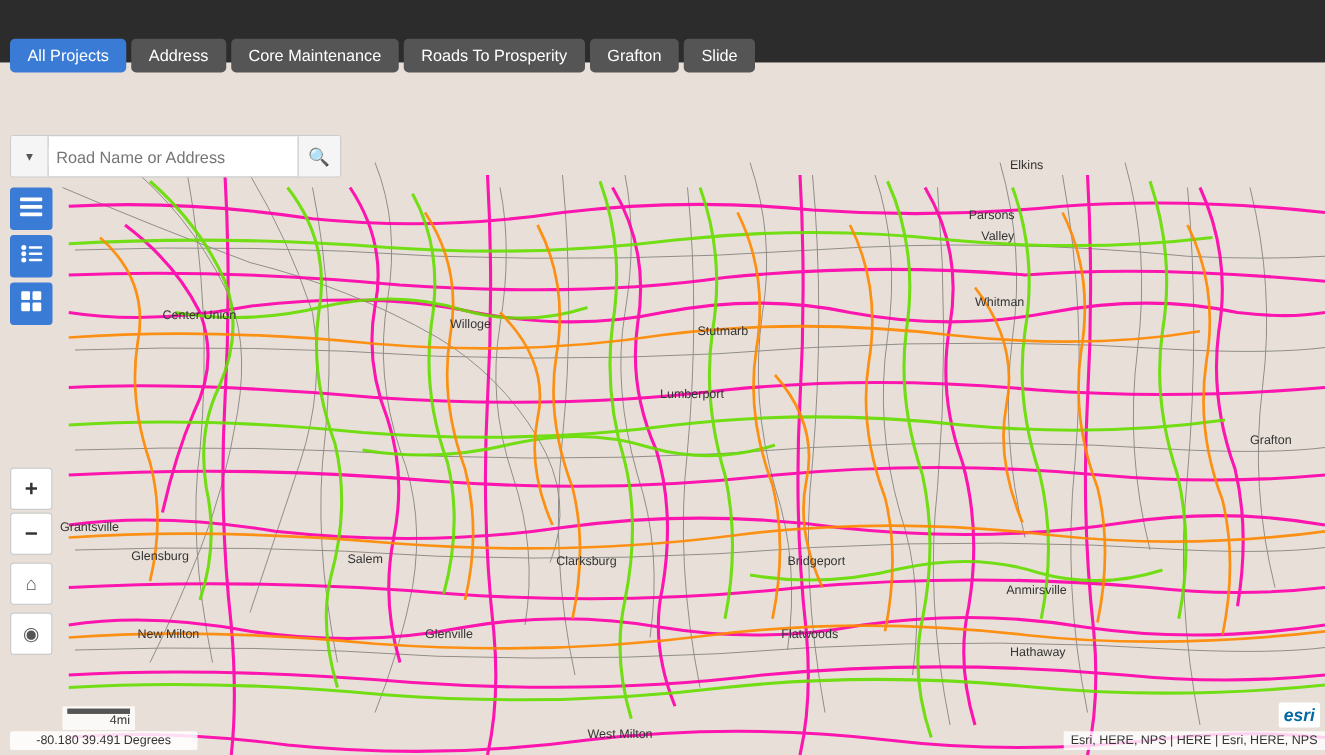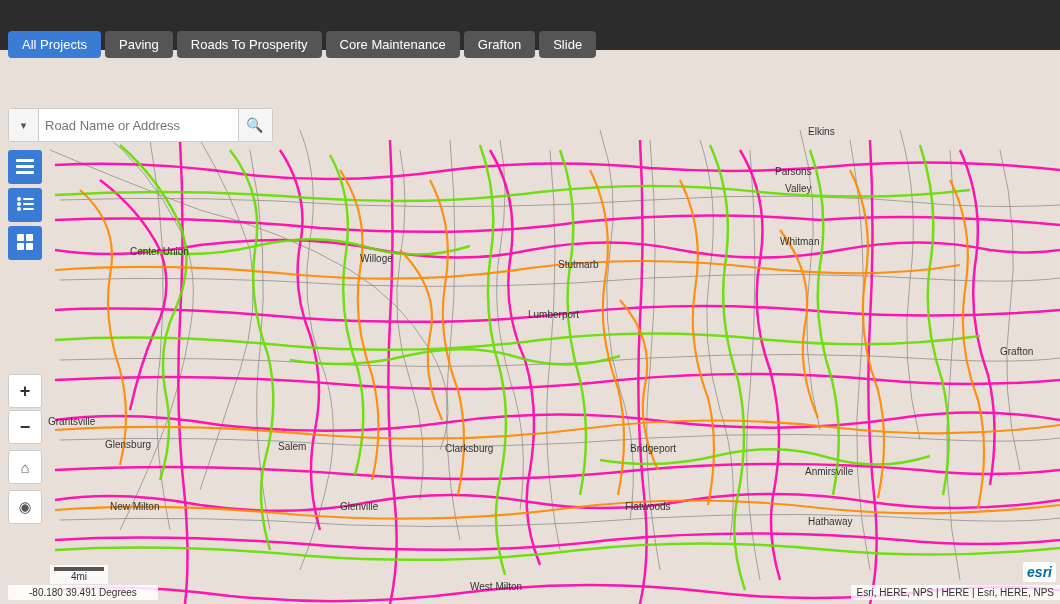--- a/index.html
+++ b/index.html
@@ -232,23 +232,23 @@
       font-size: 10px;
       fill: #333;
       font-family: Arial, sans-serif;
     }
   </style>
 </head>
 <body>
 
 <div id="top-nav">
   <button class="nav-tab active">All Projects</button>
-  <button class="nav-tab">Paving</button>
+  <button class="nav-tab">Address</button>
+  <button class="nav-tab">Core Maintenance</button>
   <button class="nav-tab">Roads To Prosperity</button>
-  <button class="nav-tab">Core Maintenance</button>
   <button class="nav-tab">Grafton</button>
   <button class="nav-tab">Slide</button>
 </div>
 
 <div id="map-container">
 
   <svg id="map-svg" viewBox="0 0 1060 554" xmlns="http://www.w3.org/2000/svg">
 
     <g class="road-bg">
       <path d="M50,100 Q120,130 200,160 Q280,180 350,220 Q400,250 430,300 Q460,350 440,400"></path>
@@ -414,21 +414,21 @@
     <div class="zoom-btn">−</div>
     <div id="home-btn">
       <span>⌂</span>
     </div>
     <div id="locate-btn">
       <span>◉</span>
     </div>
   </div>
 
   <div id="scale-bar">
-    <div style="display:flex;flex-direction:column;align-items:center;">
+    <div style="display:flex;flex-direction:column;align-items:flex-end;">
       <div style="width:50px;height:4px;background:#555;border:1px solid #555;"></div>
       <span style="font-size:10px;color:#333;">4mi</span>
     </div>
   </div>
 
   <div id="coordinates">
     <span>-80.180 39.491 Degrees</span>
   </div>
 
   <div id="attribution">

